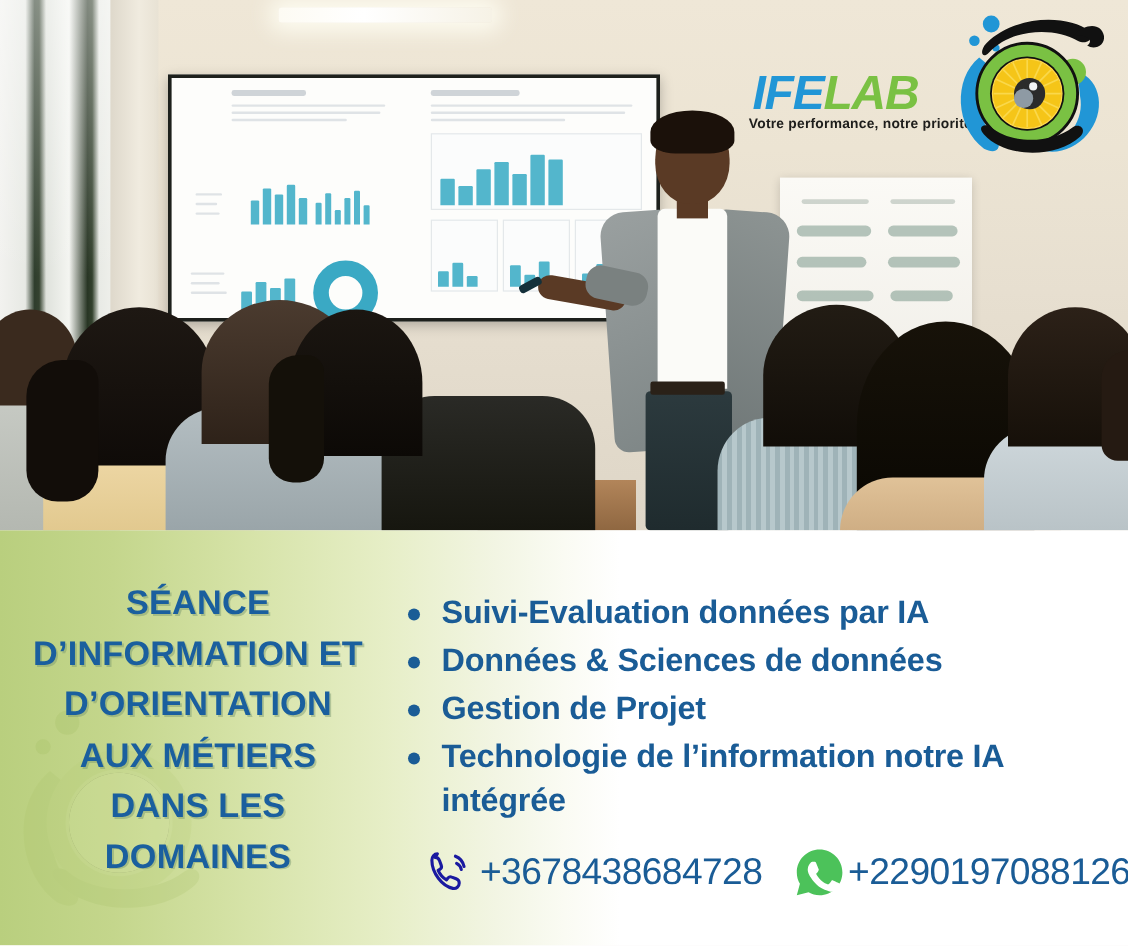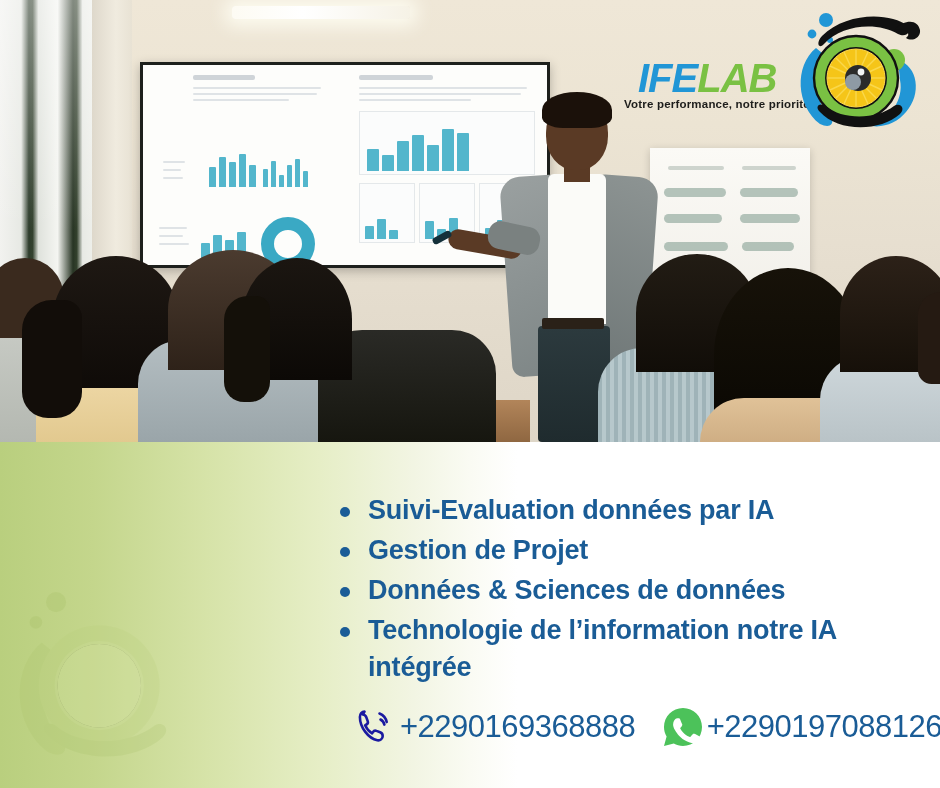--- a/index.html
+++ b/index.html
@@ -160,21 +160,21 @@
     background:linear-gradient(180deg,rgba(255,255,255,.92),rgba(226,232,229,.85));
     border-radius:3px 3px 4px 4px;
   }
 
   
   .logo {
     position:absolute; right:10px; top:8px;
     width: 308px; height: 128px;
   }
   .logo-text {
-    position:absolute; left:16px; top:50px;
+    position:absolute; left:5px; top:50px;
     width:180px; text-align:left;
     font-style: italic;
     font-weight: 800;
     font-size: 40px;
     letter-spacing: -1px;
     line-height: 1;
     white-space: nowrap;
   }
   .logo-ife { color:#2196d6; }
   .logo-lab { color:#7ac143; }
@@ -453,39 +453,47 @@
         <circle cx="18" cy="26" r="4.4" fill="#9db85a"></circle>
         <path d="M22 40 C0 58, 2 98, 26 116 C34 120, 40 118, 38 110 C20 96, 18 66, 34 50 Z" fill="#a9c268"></path>
         <circle cx="62" cy="70" r="42" fill="#b7cd78"></circle>
         <circle cx="62" cy="70" r="31" fill="#cbdc96"></circle>
         <circle cx="62" cy="70" r="29" fill="#e0ea b0"></circle>
         <circle cx="62" cy="70" r="29" fill="#dde9ad"></circle>
         <path d="M26 104 C44 124, 86 124, 106 106 C112 100, 106 94, 100 98 C82 112, 48 112, 32 98 C26 94, 20 98, 26 104 Z" fill="#a3bd63"></path>
       </svg>
     </div>
 
+    <div class="panel-title">
+      <div>SÉANCE</div>
+      <div>D’INFORMATION ET</div>
+      <div>D’ORIENTATION</div>
+      <div>AUX MÉTIERS</div>
+      <div>DANS LES</div>
+      <div>DOMAINES</div>
+    </div>
 
     <ul class="bullets">
       <li>Suivi-Evaluation données par IA</li>
+      <li>Données &amp; Sciences de données</li>
       <li>Gestion de Projet</li>
-      <li>Données &amp; Sciences de données</li>
       <li>Technologie de l’information notre IA intégrée</li>
     </ul>
 
     <div class="contact-row">
 
       <div class="contact">
         <span class="icon-phone">
           <svg viewBox="0 0 46 46" width="46" height="46">
             <path d="M12.5 7.5c-2.6 0-4.6 2.4-4.6 5.4 0 10.6 8.6 21.6 17.4 23.4 3 .6 5.4-1.6 5.4-4.4 0-1.8-1-3-2.6-3.6l-3.6-1.4c-1.4-.6-2.8 0-3.6 1.2l-.8 1.2c-3-1.8-5.6-4.8-7-8l1.4-.8c1.2-.7 1.7-2.1 1.2-3.4l-1.4-3.8c-.6-1.6-1.8-2.8-3.6-2.8z" fill="none" stroke="#1a1aa0" stroke-width="2.6" stroke-linejoin="round"></path>
             <path d="M27.5 9.5c3.6 1.4 6.4 4.6 7.2 8.6" fill="none" stroke="#1a1aa0" stroke-width="2.6" stroke-linecap="round"></path>
             <path d="M28.5 15.5c2 1 3.4 2.8 3.9 5.1" fill="none" stroke="#1a1aa0" stroke-width="2.6" stroke-linecap="round"></path>
           </svg>
         </span>
-        <span class="contact-num">+2290169368888</span>
+        <span class="contact-num">+3678438684728</span>
       </div>
 
       <span class="gap-between"></span>
 
       <div class="contact">
         <span class="icon-wa">
           <svg viewBox="0 0 44 44" width="44" height="44">
             <path d="M22 3C11.5 3 3 11.5 3 22c0 3.5.9 6.7 2.6 9.5L3 41l9.8-2.5C15.5 40.1 18.6 41 22 41c10.5 0 19-8.5 19-19S32.5 3 22 3z" fill="#4cc25a"></path>
             <path d="M16.2 13.2c-.5 0-1.2.2-1.8.9-.6.7-2.3 2.3-2.3 5.5 0 3.2 2.4 6.4 2.7 6.8.3.4 4.6 7.4 11.4 10 5.6 2.2 6.8 1.8 8 1.7 1.2-.1 3.9-1.6 4.4-3.2.5-1.5.5-2.9.4-3.2-.2-.3-.6-.5-1.2-.8-.6-.3-3.9-1.9-4.5-2.1-.6-.2-1-.3-1.5.3-.4.7-1.7 2.1-2 2.5-.4.4-.8.5-1.4.2-.6-.3-2.8-1-5.3-3.3-2-1.8-3.3-4-3.7-4.7-.4-.7 0-1 .3-1.3.3-.3.6-.7.9-1.1.3-.4.4-.7.6-1.1.2-.4.1-.8 0-1.1-.2-.3-1.5-3.5-2-4.8-.5-1.3-1-1.1-1.4-1.2h-1.1z" fill="#ffffff"></path>
           </svg>

